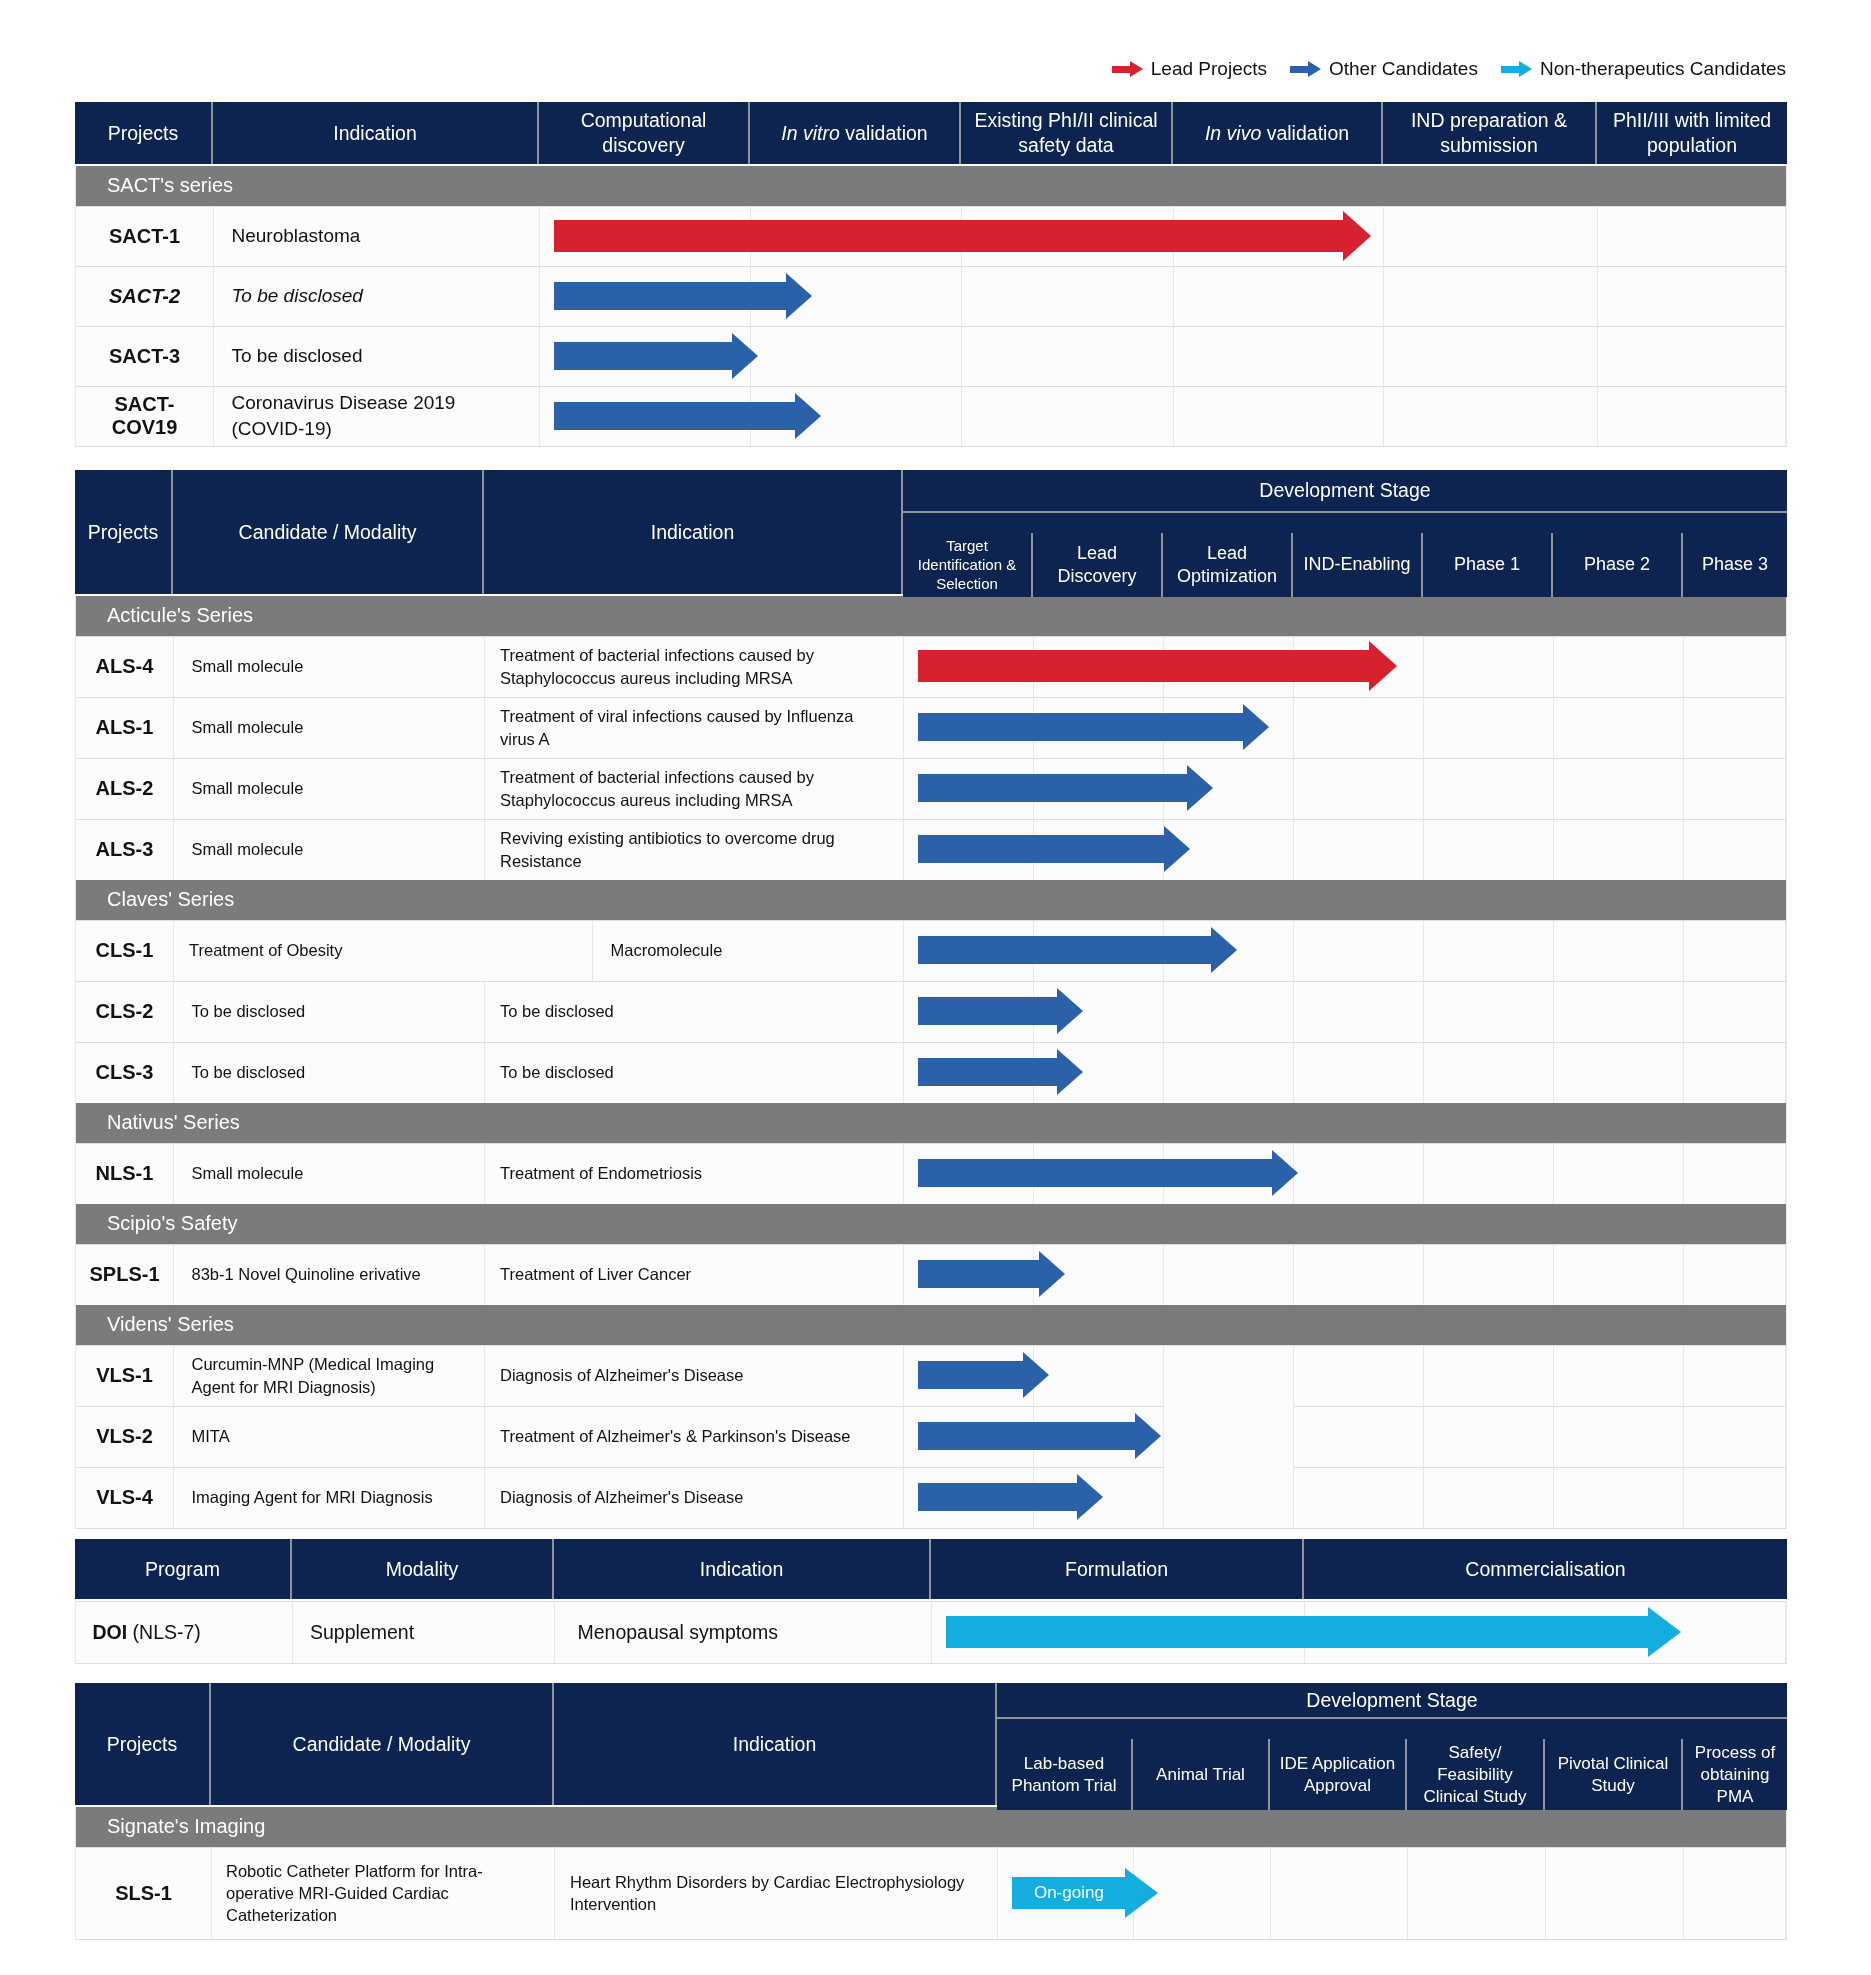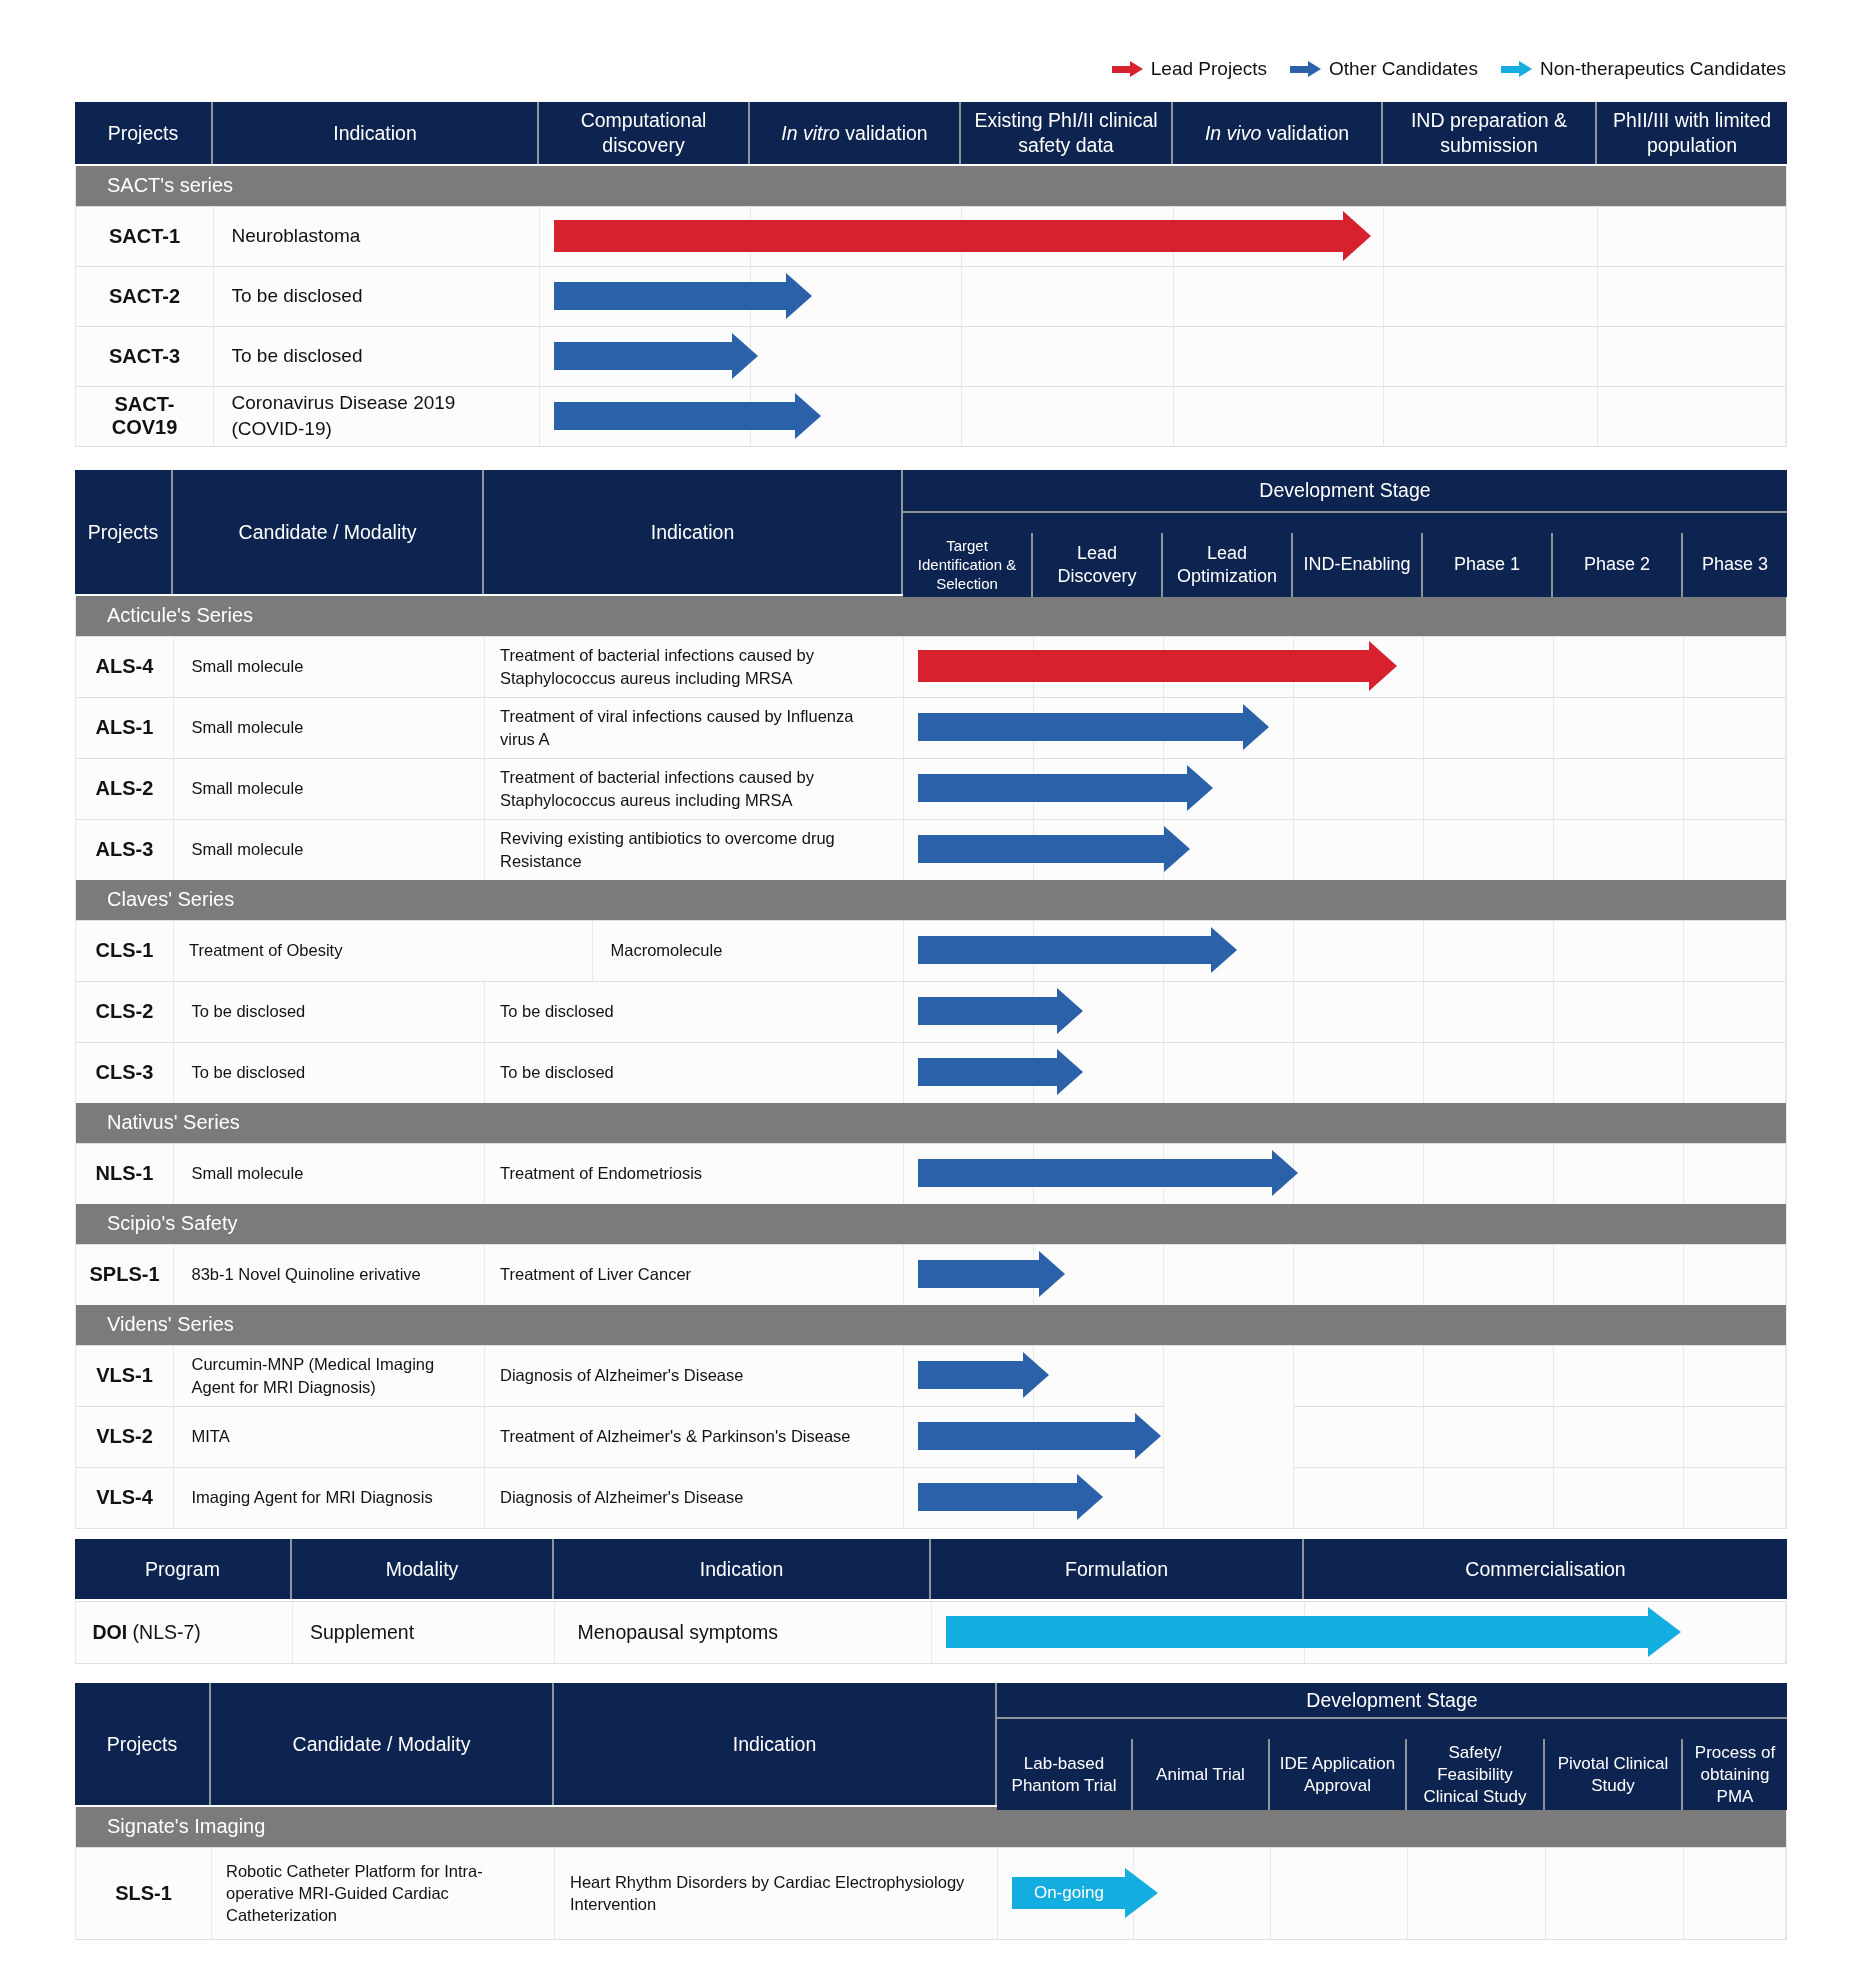--- a/index.html
+++ b/index.html
@@ -147,21 +147,21 @@
             <div class="bc scell" style="flex: 0 0 212px;"></div>
             <div class="bc scell" style="flex: 0 0 210px;"></div>
             <div class="bc scell" style="flex: 0 0 214px;"></div>
             <div class="bc scell" style="flex: 1 1 191px;"></div>
             <div class="arrow ar-lead" style="width: 65.6%;">
               <div class="abody"></div>
               <div class="ahead"></div>
             </div>
           </div>
         </div>
-        <div class="prow" style="height: 60px;">
+        <div class="prow" style="height: 60px; font-style: italic;">
           <div class="bc pcell" style="flex: 0 0 138px;">SACT-2</div>
           <div class="bc icell t38" style="flex: 0 0 326px;">
             <span>To be disclosed</span>
           </div>
           <div class="track">
             <div class="bc scell" style="flex: 0 0 211px;"></div>
             <div class="bc scell" style="flex: 0 0 211px;"></div>
             <div class="bc scell" style="flex: 0 0 212px;"></div>
             <div class="bc scell" style="flex: 0 0 210px;"></div>
             <div class="bc scell" style="flex: 0 0 214px;"></div>

